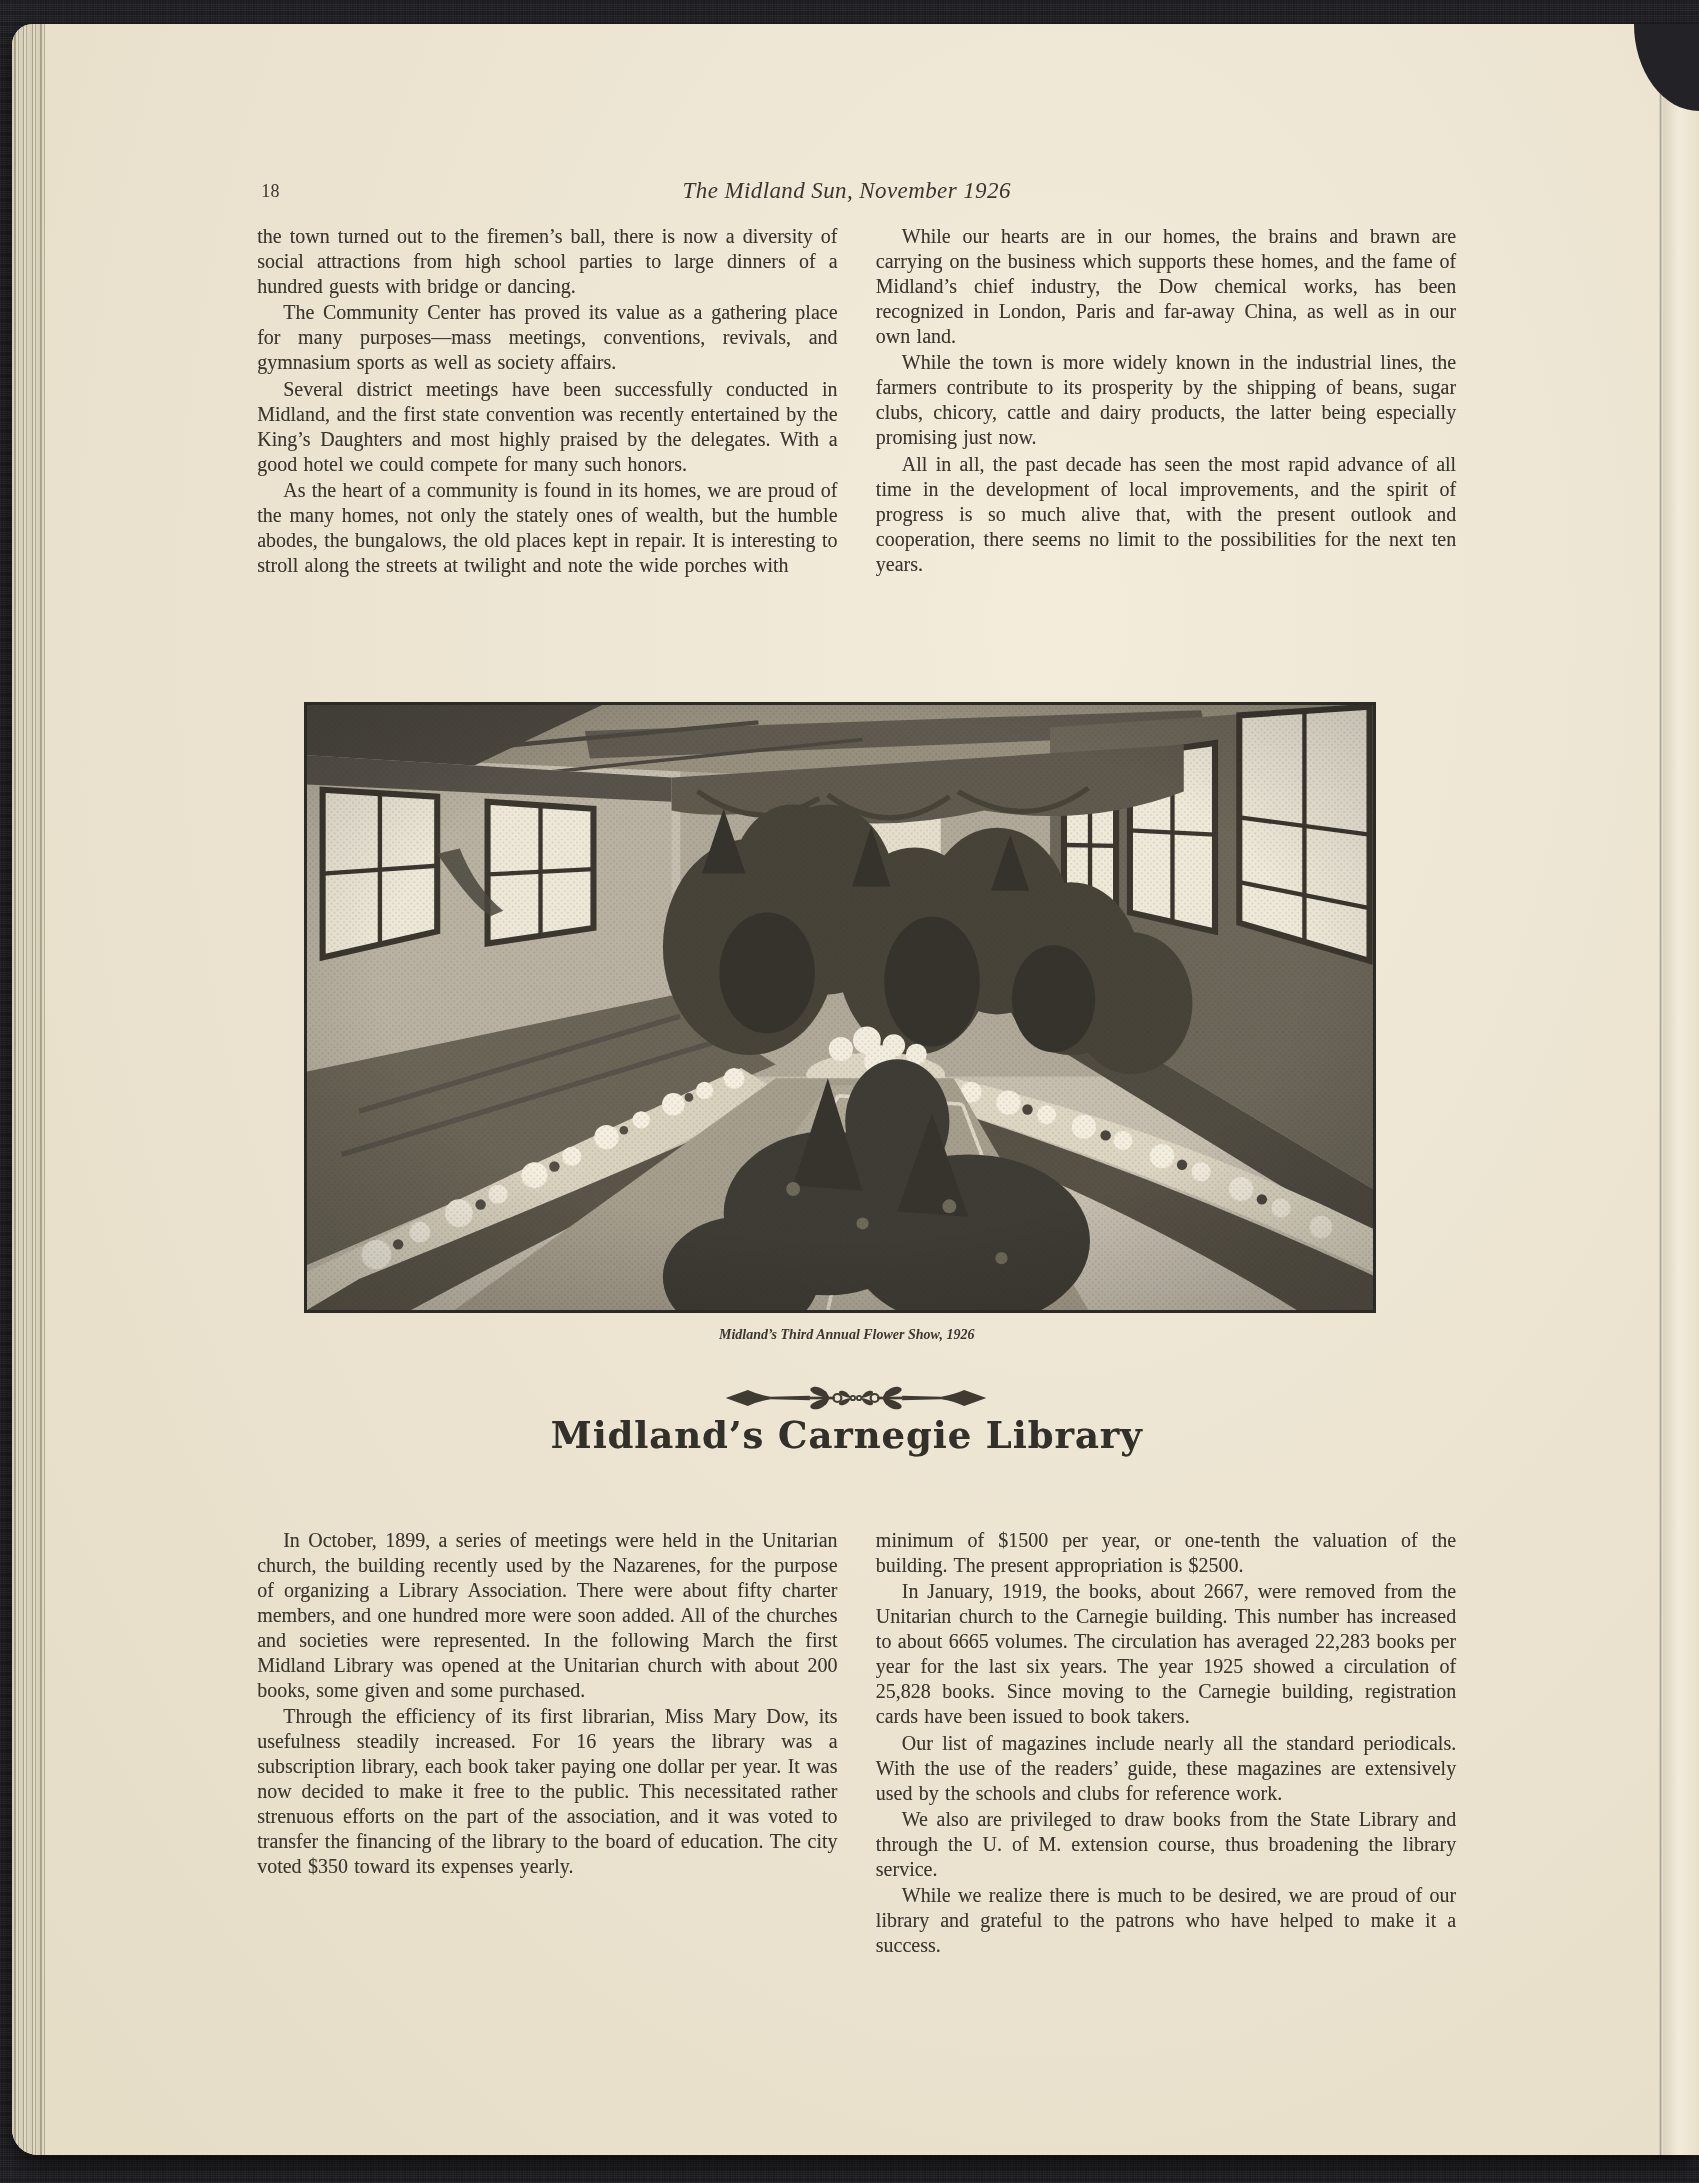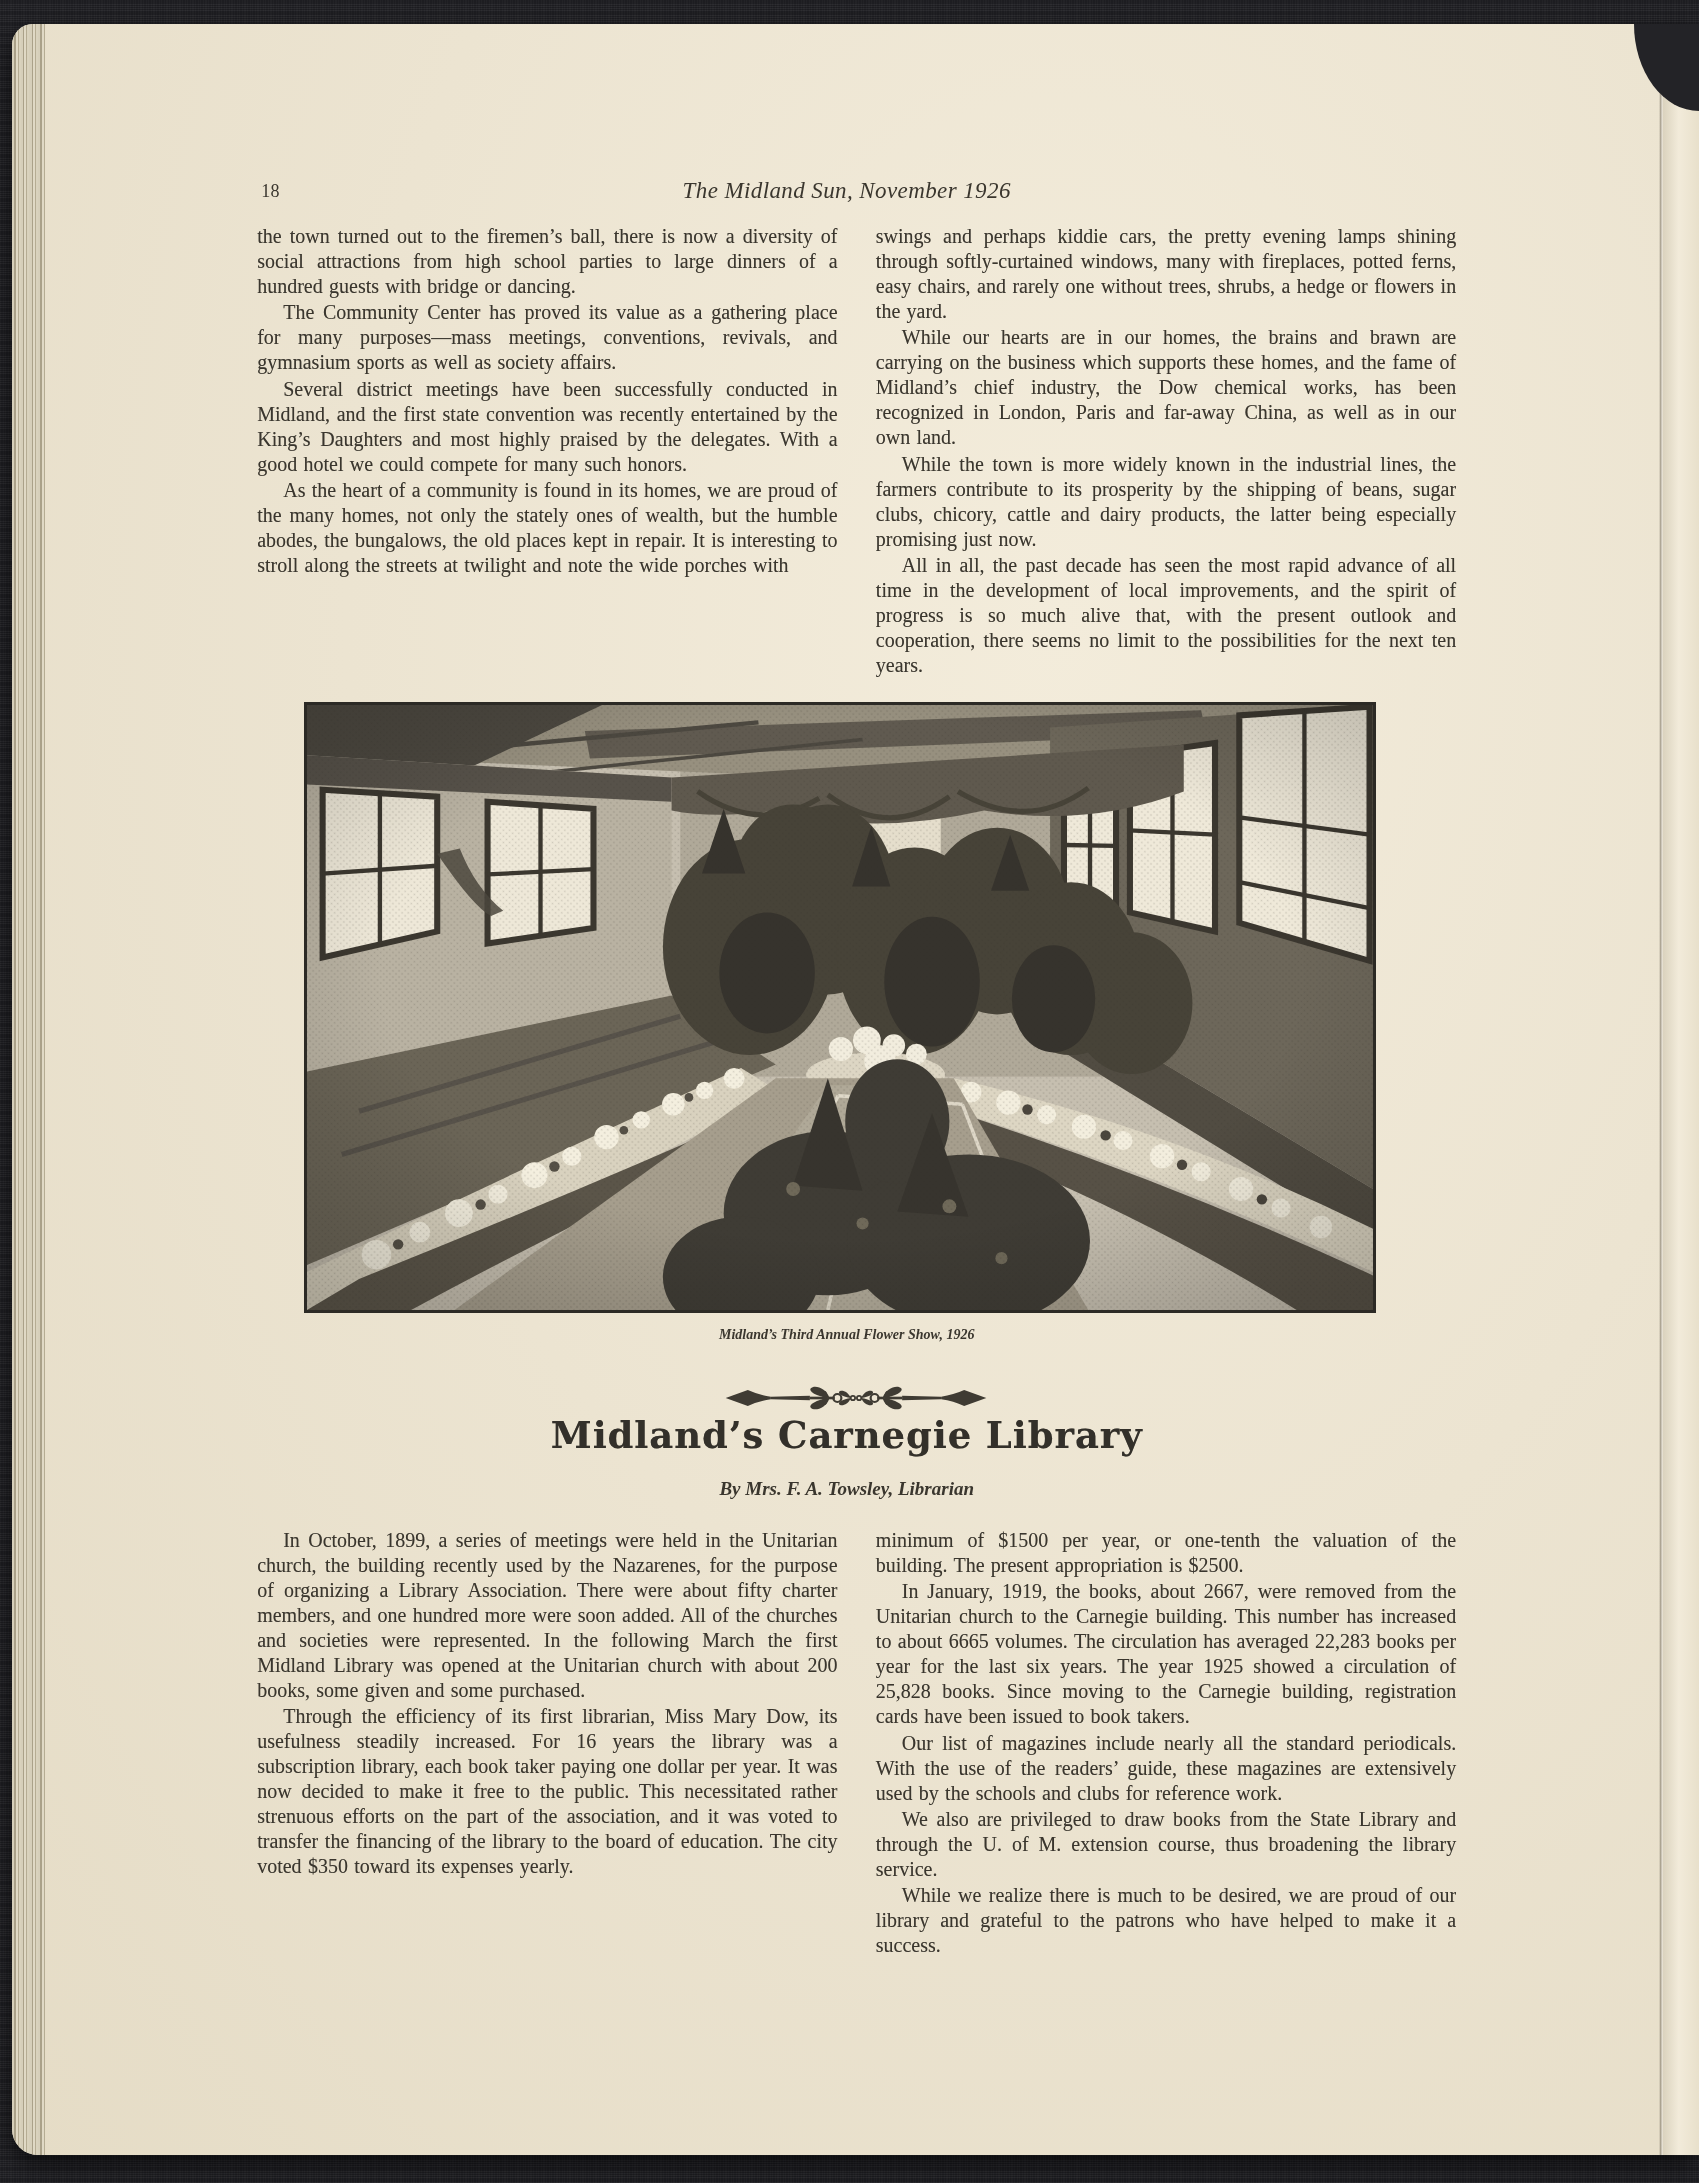--- a/index.html
+++ b/index.html
@@ -102,21 +102,20 @@
   </div>
 
   <div class="cols cols-top">
     <div class="col">
       <p>the town turned out to the firemen’s ball, there is now a diversity of social attractions from high school parties to large dinners of a hundred guests with bridge or dancing.</p>
       <p class="ind">The Community Center has proved its value as a gathering place for many purposes—mass meetings, conventions, revivals, and gymnasium sports as well as society affairs.</p>
       <p class="ind">Several district meetings have been successfully conducted in Midland, and the first state convention was recently entertained by the King’s Daughters and most highly praised by the delegates.  With a good hotel we could compete for many such honors.</p>
       <p class="ind">As the heart of a community is found in its homes, we are proud of the many homes, not only the stately ones of wealth, but the humble abodes, the bungalows, the old places kept in repair.  It is interesting to stroll along the streets at twilight and note the wide porches with</p>
     </div>
     <div class="col">
-      <p>swings and perhaps kiddie cars, the pretty evening lamps shining through softly-curtained windows, many with fireplaces, potted ferns, easy chairs, and rarely one without trees, shrubs, a hedge or flowers in the yard.</p>
       <p class="ind">While our hearts are in our homes, the brains and brawn are carrying on the business which supports these homes, and the fame of Midland’s chief industry, the Dow chemical works, has been recognized in London, Paris and far-away China, as well as in our own land.</p>
       <p class="ind">While the town is more widely known in the industrial lines, the farmers contribute to its prosperity by the shipping of beans, sugar clubs, chicory, cattle and dairy products, the latter being especially promising just now.</p>
       <p class="ind">All in all, the past decade has seen the most rapid advance of all time in the development of local improvements, and the spirit of progress is so much alive that, with the present outlook and cooperation, there seems no limit to the possibilities for the next ten years.</p>
     </div>
   </div>
 
   <div class="photo-frame">
     <svg viewBox="0 0 1228 700" preserveAspectRatio="none">
       <defs>
         <pattern id="ht" width="5" height="5" patternUnits="userSpaceOnUse" patternTransform="rotate(45)">
@@ -294,21 +293,20 @@
       <path d="M236,42 L252,42 L252,48 L236,48 Z" stroke="none"></path>
       <circle cx="258" cy="45" r="9" fill="none" stroke-width="5"></circle>
       <path d="M288,45 C283,30 266,25 262,31 C259,36 270,42 288,45 Z" stroke="none"></path>
       <path d="M288,45 C283,60 266,65 262,59 C259,54 270,48 288,45 Z" stroke="none"></path>
       <circle cx="293" cy="45" r="5" fill="none" stroke-width="4"></circle>
     </g>
     <use href="#orn-half" transform="translate(600,0) scale(-1,1)"></use>
   </svg>
 
   <div class="big-title">Midland’s Carnegie Library</div>
-  <div class="byline">By Mrs. F. A. Towsley, Librarian</div>
 
   <div class="cols cols-bottom">
     <div class="col">
       <p class="ind">In October, 1899, a series of meetings were held in the Unitarian church, the building recently used by the Nazarenes, for the purpose of organizing a Library Association.  There were about fifty charter members, and one hundred more were soon added.  All of the churches and societies were represented.  In the following March the first Midland Library was opened at the Unitarian church with about 200 books, some given and some purchased.</p>
       <p class="ind">Through the efficiency of its first librarian, Miss Mary Dow, its usefulness steadily increased.  For 16 years the library was a subscription library, each book taker paying one dollar per year.  It was now decided to make it free to the public.  This necessitated rather strenuous efforts on the part of the association, and it was voted to transfer the financing of the library to the board of education.  The city voted $350 toward its expenses yearly.</p>
     </div>
     <div class="col">
       <p>minimum of $1500 per year, or one-tenth the valuation of the building.  The present appropriation is $2500.</p>
       <p class="ind">In January, 1919, the books, about 2667, were removed from the Unitarian church to the Carnegie building. This number has increased to about 6665 volumes.  The circulation has averaged 22,283 books per year for the last six years.  The year 1925 showed a circulation of 25,828 books.  Since moving to the Carnegie building, registration cards have been issued to book takers.</p>
       <p class="ind">Our list of magazines include nearly all the standard periodicals.  With the use of the readers’ guide, these magazines are extensively used by the schools and clubs for reference work.</p>

